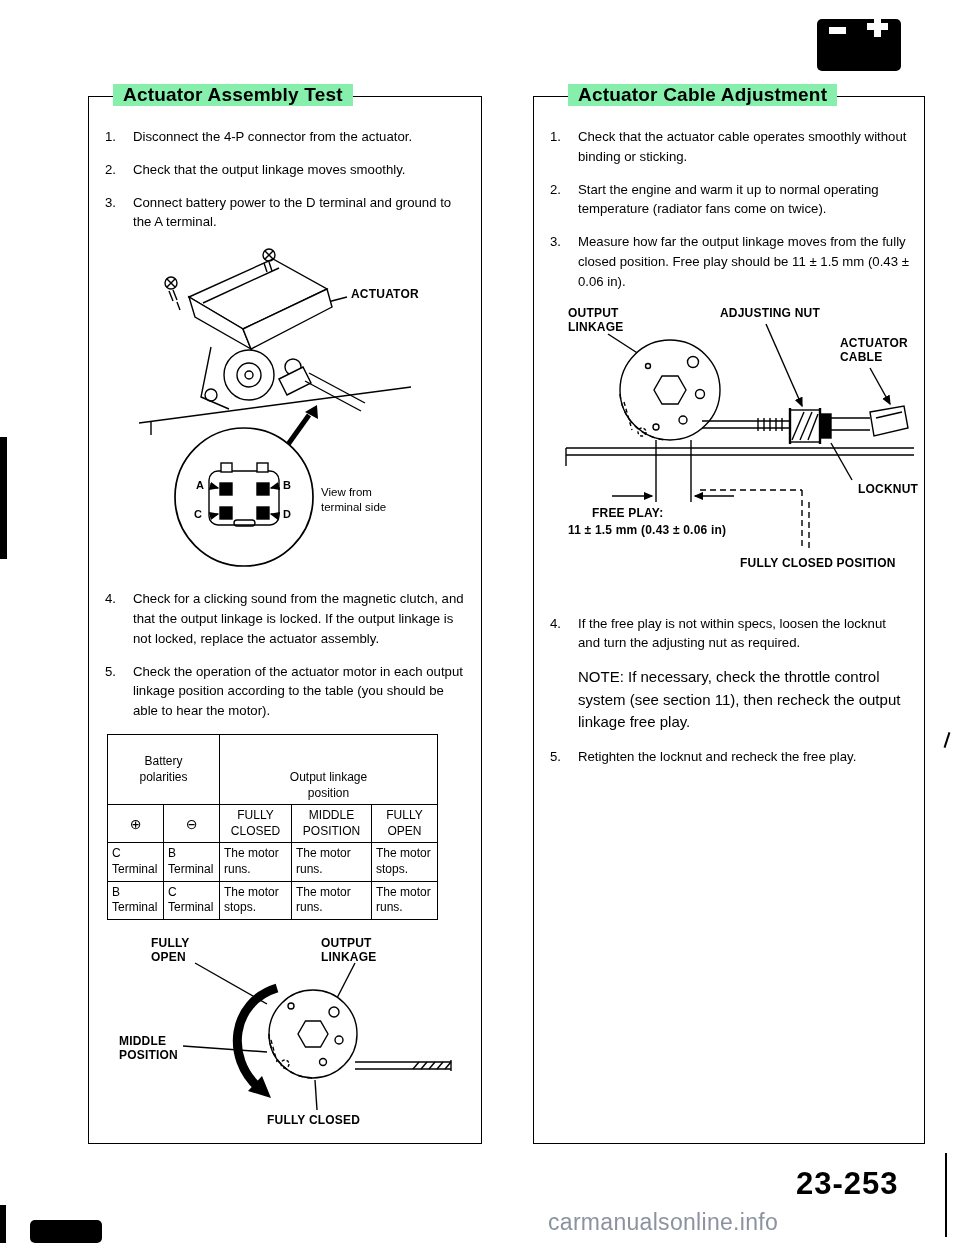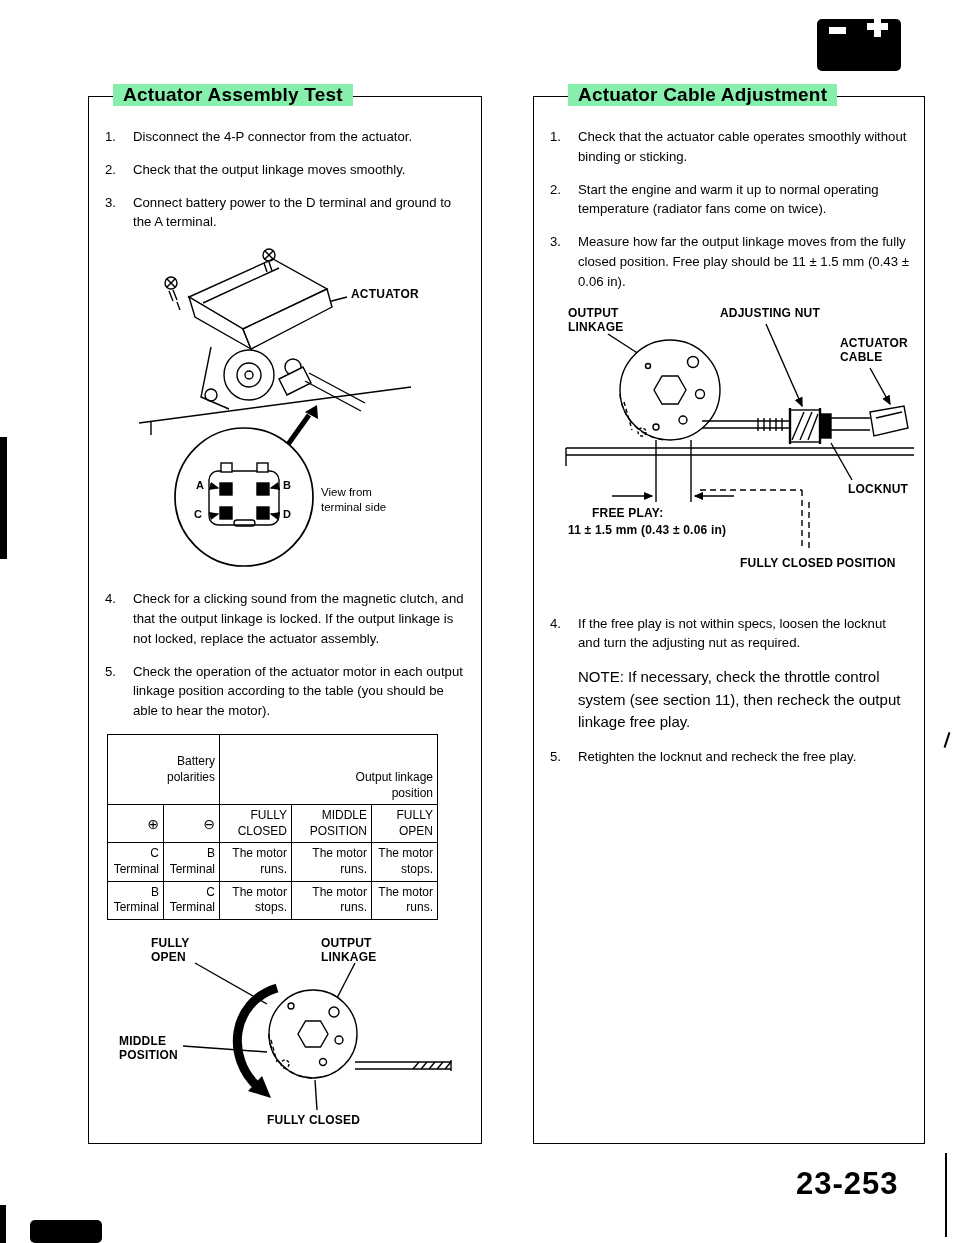--- a/index.html
+++ b/index.html
@@ -28,21 +28,21 @@
   .pin    { position:absolute; font-weight:bold; font-size:11px; }
 
   #d1 { width:356px; height:338px; margin:4px 0 6px 6px; }
   #d2 { width:356px; height:196px; margin:2px 0 0 10px; }
   #d3 { width:374px; height:278px; margin:14px 0 30px 2px; }
 
   table.spec {
     border-collapse:collapse; table-layout:fixed; margin:4px 0 16px 2px;
     font-size:12px; line-height:1.3;
   }
-  table.spec td { border:1.3px solid #000; padding:3px 4px; vertical-align:middle;text-align:right; }
+  table.spec td { border:1.3px solid #000; padding:3px 4px; vertical-align:middle; }
   td.hc { text-align:center; vertical-align:middle; }
   .narrow60 { display:inline-block; max-width:62px; }
   .narrow95 { display:inline-block; max-width:96px;margin-top:32px; }
   .sym { font-size:14px; }
 
   #page-number {
     position:absolute; left:796px; top:1166px; font-size:31px; font-weight:bold; letter-spacing:1px;
   }
   #watermark {
     position:absolute; left:548px; top:1209px; font-size:23px; color:#8b93a0; letter-spacing:.3px;
@@ -299,21 +299,21 @@
             <line x1="182" y1="190" x2="143" y2="190" marker-end="url(#ah3)"></line>
 
             <path d="M148,184 H250" stroke-dasharray="6,4"></path>
             <path d="M250,184 V244" stroke-dasharray="6,4"></path>
             <path d="M257,196 V244" stroke-dasharray="6,4"></path>
           </g>
         </svg>
         <div class="dlabel" style="left:16px;top:0;width:66px;">OUTPUT LINKAGE</div>
         <div class="dlabel" style="left:168px;top:0;width:160px;">ADJUSTING NUT</div>
         <div class="dlabel" style="left:288px;top:30px;width:72px;">ACTUATOR CABLE</div>
-        <div class="dlabel" style="left:296px;top:176px;width:80px;">LOCKNUT</div>
+        <div class="dlabel" style="left:296px;top:176px;width:80px;text-align:center;">LOCKNUT</div>
         <div class="dlabel" style="left:16px;top:200px;width:120px;padding-left:24px;">FREE PLAY:</div>
         <div class="dlabel" style="left:16px;top:217px;width:210px;">11 ± 1.5 mm (0.43 ± 0.06 in)</div>
         <div class="dlabel" style="left:188px;top:250px;width:190px;">FULLY CLOSED POSITION</div>
       </div>
 
       <div class="step">
         <div class="step-num">4.</div>
         <div class="step-text">If the free play is not within specs, loosen the locknut and turn the adjusting nut as required.</div>
       </div>
 
@@ -321,20 +321,21 @@
 
       <div class="step">
         <div class="step-num">5.</div>
         <div class="step-text">Retighten the locknut and recheck the free play.</div>
       </div>
 
     </div>
   </div>
 
   <div id="page-number">23-253</div>
+  <div id="watermark">carmanualsonline.info</div>
 
   <div class="artifact" id="edge-bar-1"></div>
   <div class="artifact" id="edge-bar-2"></div>
   <div class="artifact" id="edge-blob"></div>
   <div class="artifact" id="tick-1"></div>
   <div class="artifact" id="tick-2"></div>
 
 </div>
 
 </body></html>

